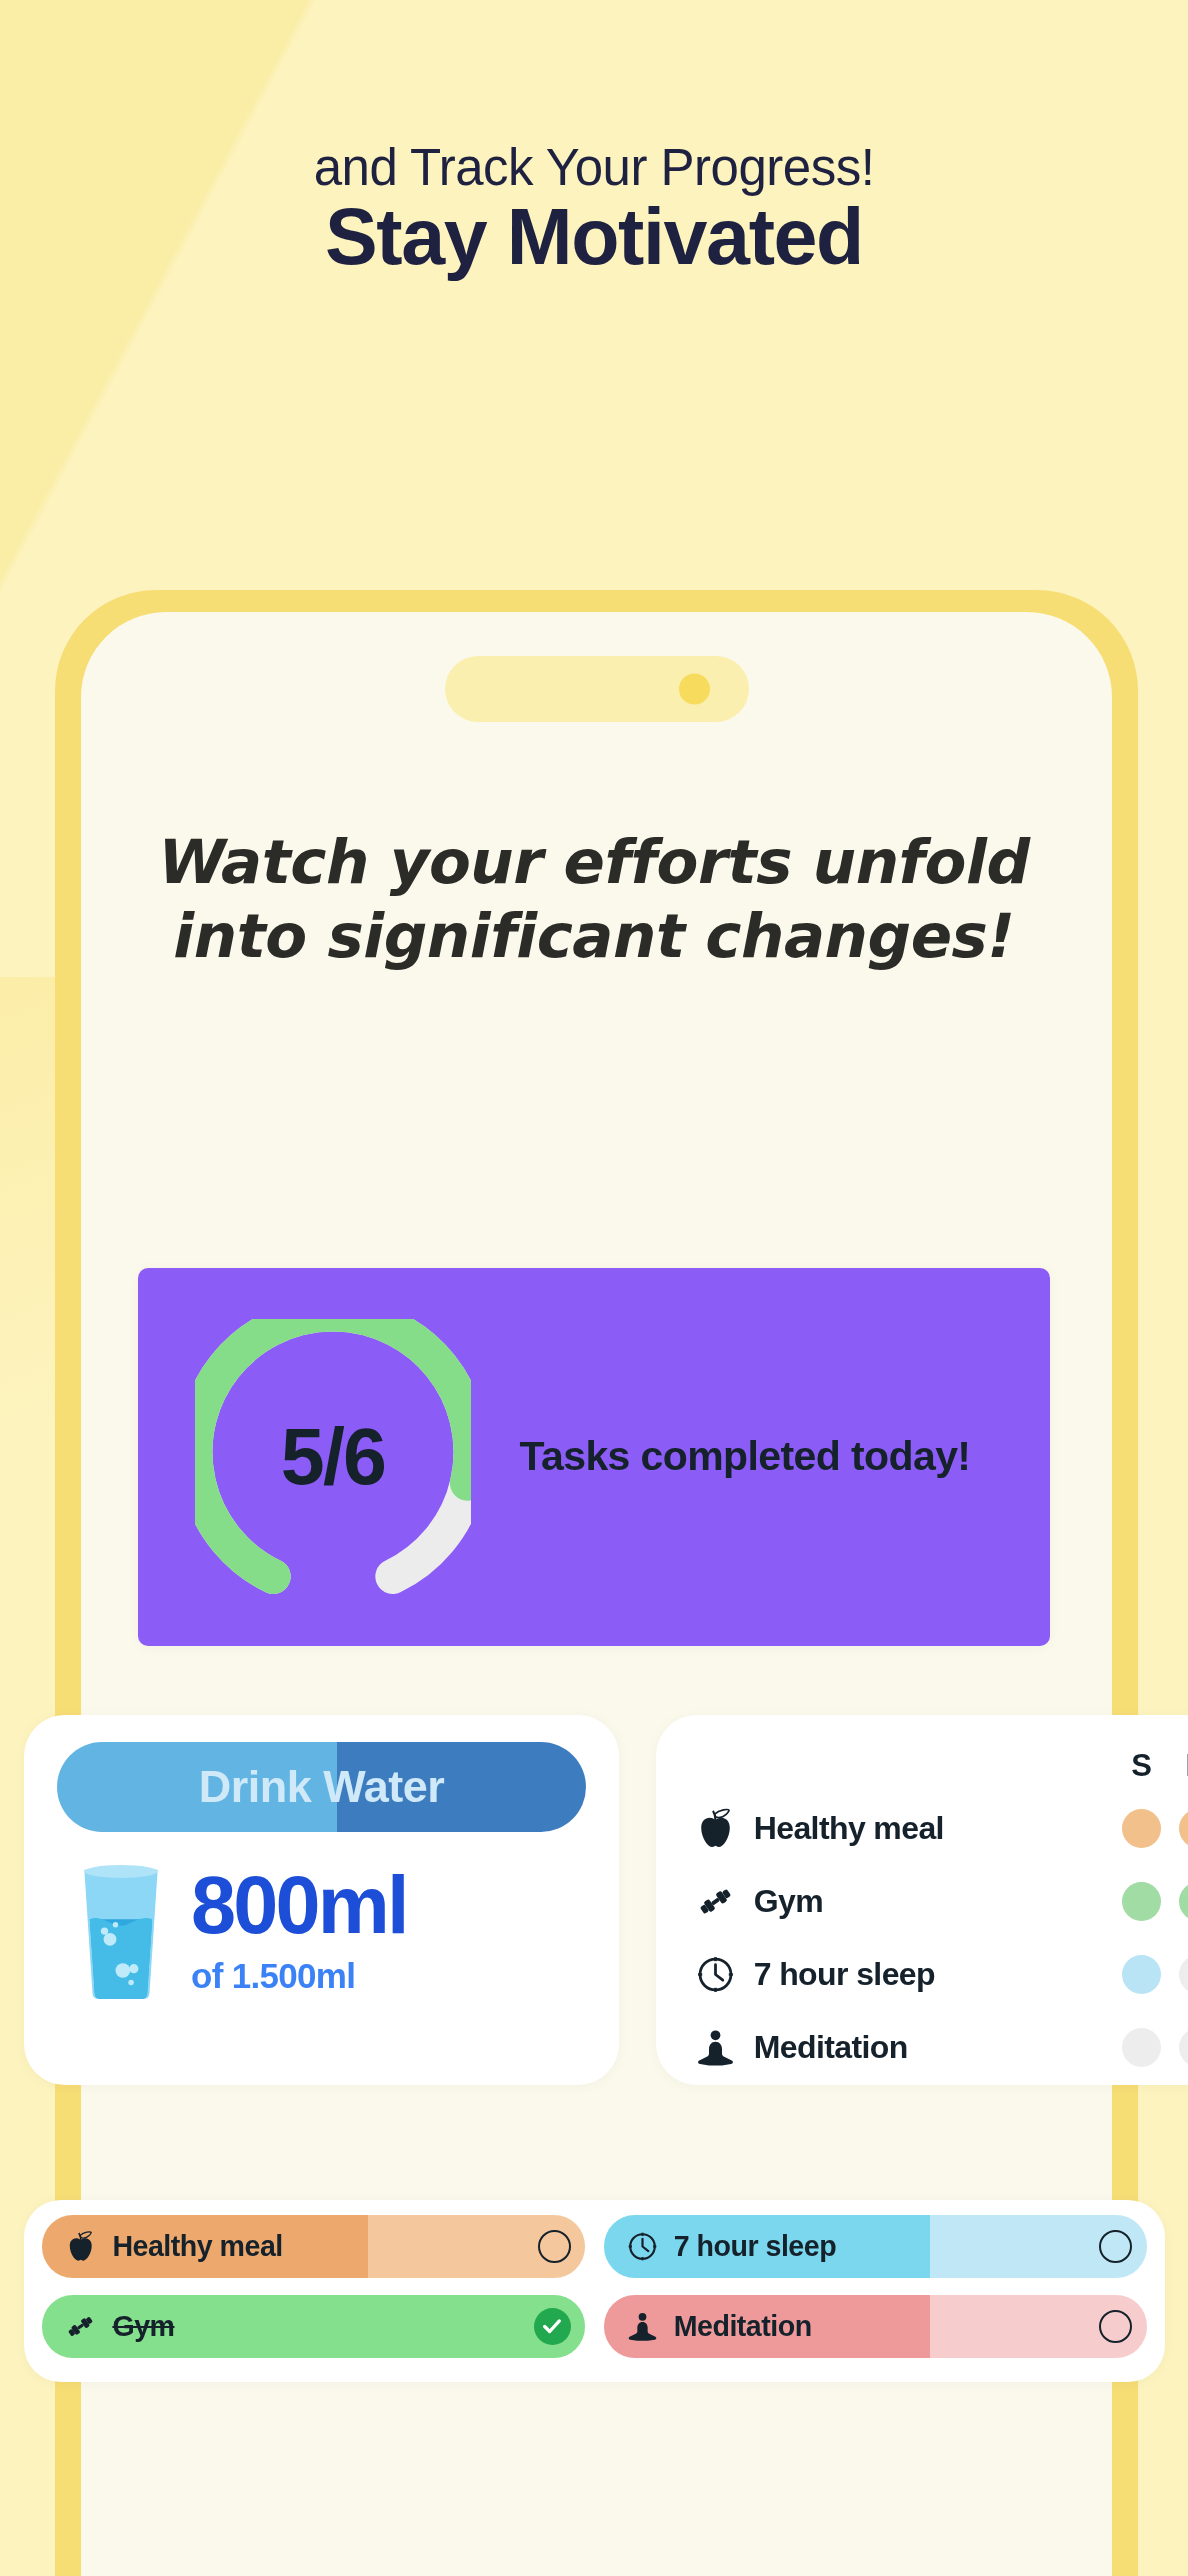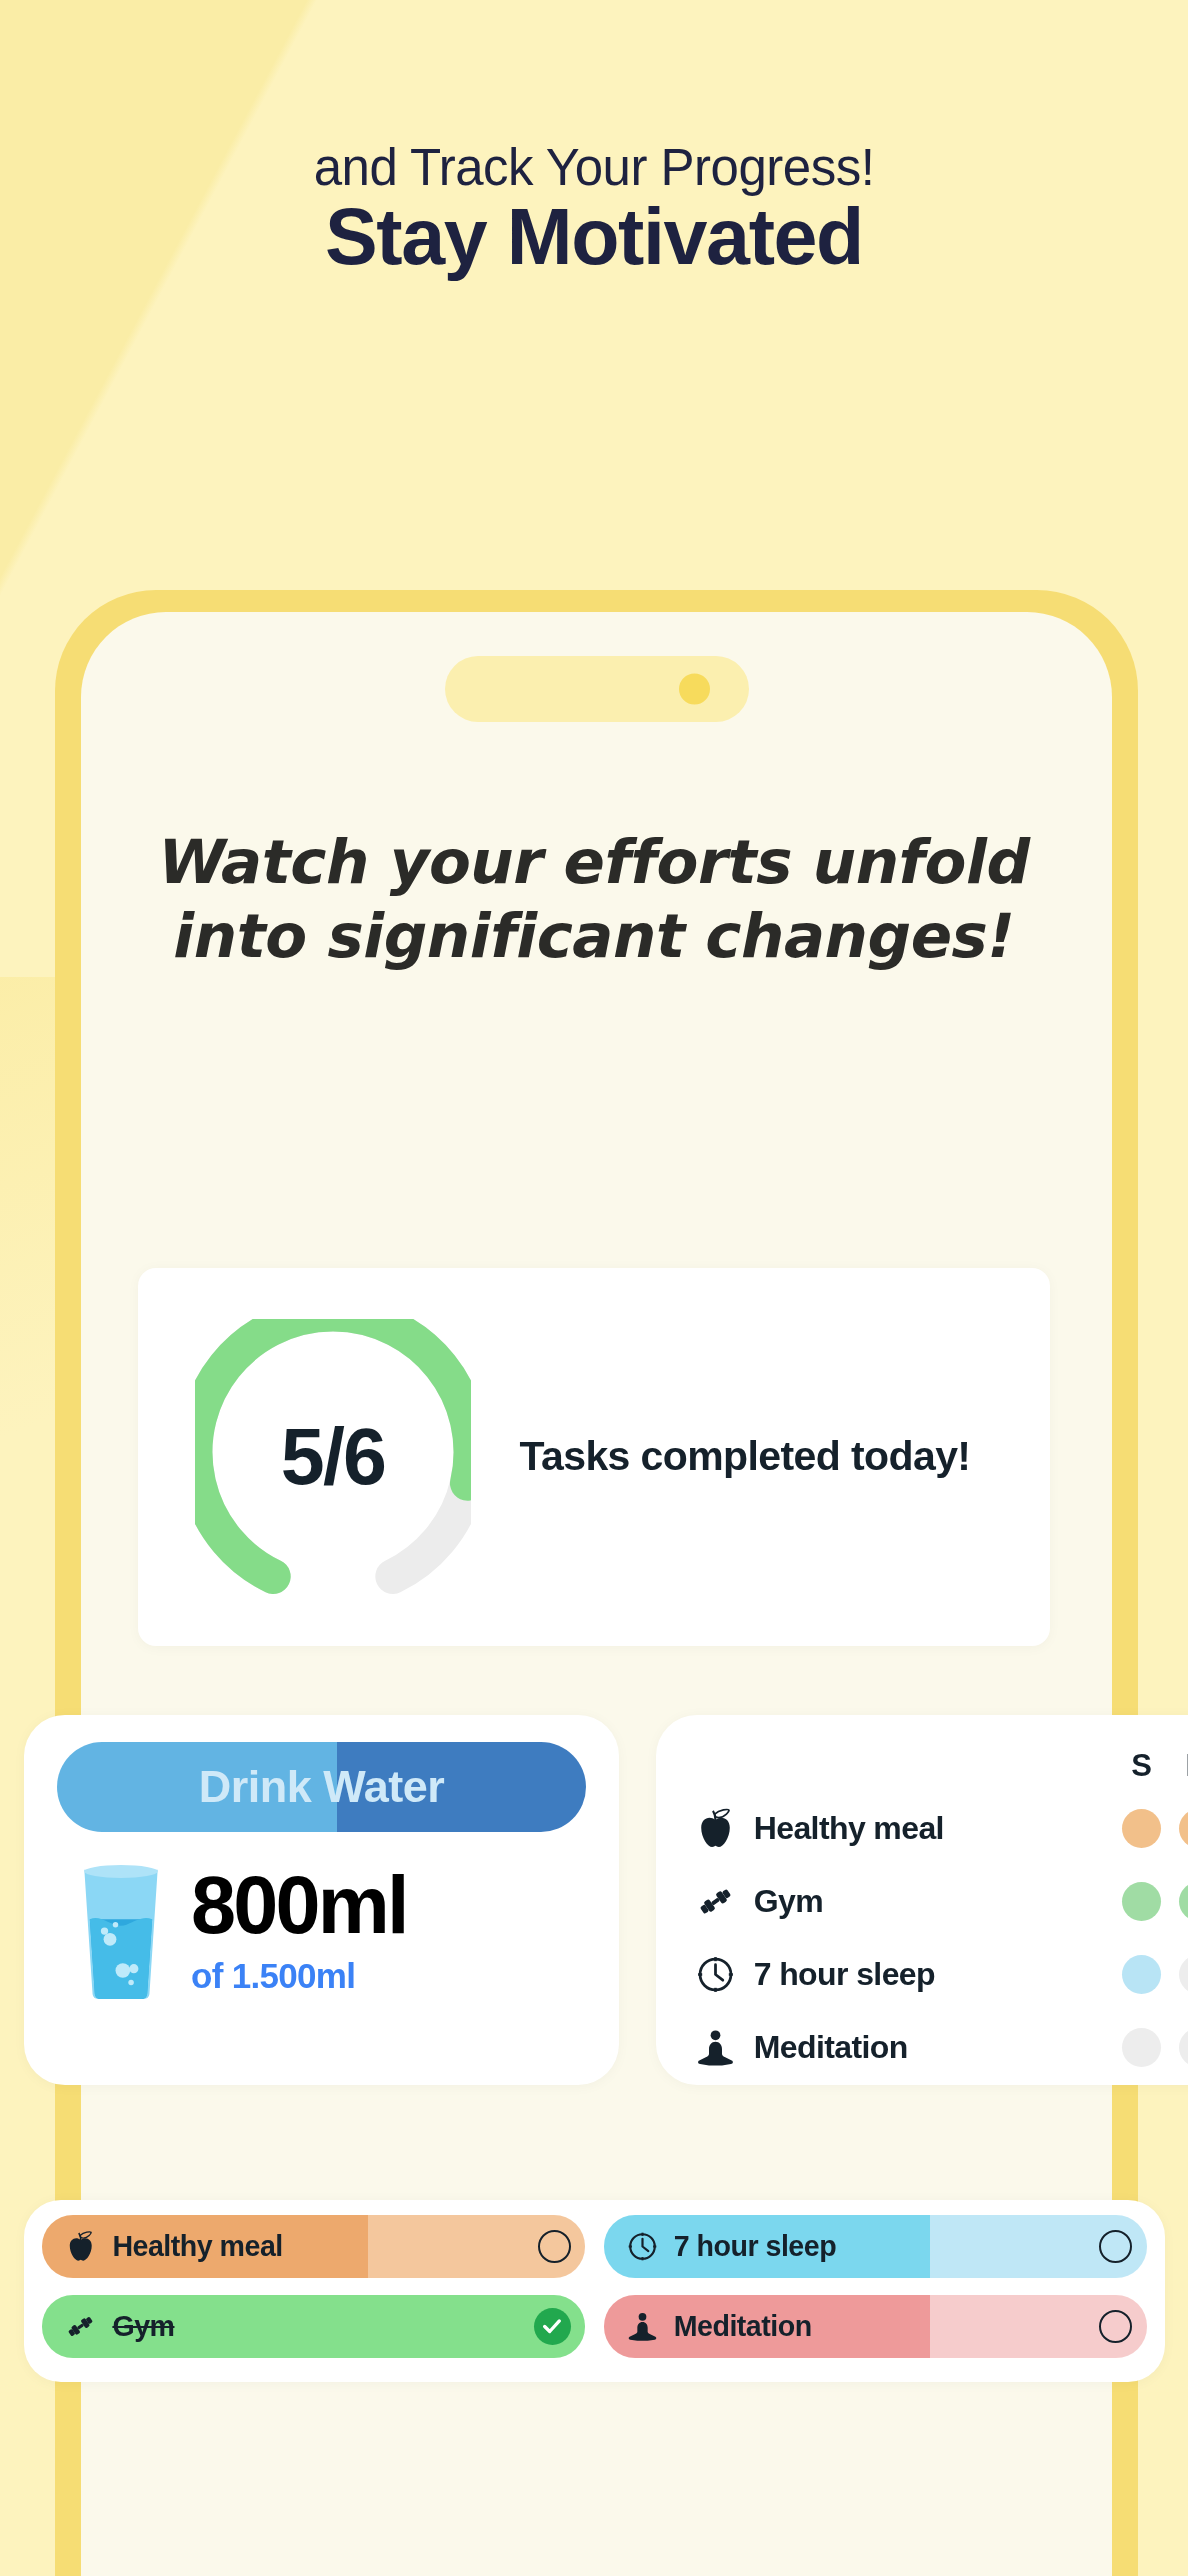--- a/index.html
+++ b/index.html
@@ -68,21 +68,21 @@
     font-style: italic; font-weight: 600;
     font-size: 61px; line-height: 1.22; color: #2B2B28;
     letter-spacing: -0.5px;
     padding: 0 120px;
   }
 
   
   #progress-card {
     position: absolute; left: 138px; top: 1268px;
     width: 912px; height: 378px;
-    background: #ffffff; border-radius: 18px;
+    background: #8b5cf6; border-radius: 10px;
     display: flex; align-items: center; z-index: 7;
     box-shadow: 0 1.8px 13px rgba(0,0,0,0.035);
   }
   #gauge-wrap {
     position: relative; width: 276px; height: 276px;
     margin-left: 57px; flex: none;
   }
   #gauge-wrap svg { display: block; width: 276px; height: 276px; }
   #gauge-value {
     position: absolute; inset: 0;
@@ -109,21 +109,21 @@
     background: linear-gradient(90deg, #62B4E3 0%, #62B4E3 53%, #3E7CC0 53%, #3E7CC0 100%);
     display: flex; align-items: center; justify-content: center;
   }
   #water-pill-label {
     font-size: 45px; font-weight: 700; color: #CFE9F8; letter-spacing: -0.5px;
   }
   #water-body { display: flex; align-items: center; margin-top: 29.5px; }
   #glass-icon { width: 88px; height: 140px; flex: none; margin-left: 20px; }
   #water-numbers { margin-left: 26px; }
   #water-amount {
-    font-size: 81px; font-weight: 700; color: #000000;
+    font-size: 81px; font-weight: 700; color: #1d4ed8;
     line-height: 0.96; letter-spacing: -2.8px;
   }
   #water-goal {
     font-size: 35px; font-weight: 700; color: #3b82f6;
     margin-top: 11px; letter-spacing: -0.7px;
   }
 
   #habits-card {
     position: absolute; left: 656px; top: 1715px;
     width: 571px; height: 370px;

